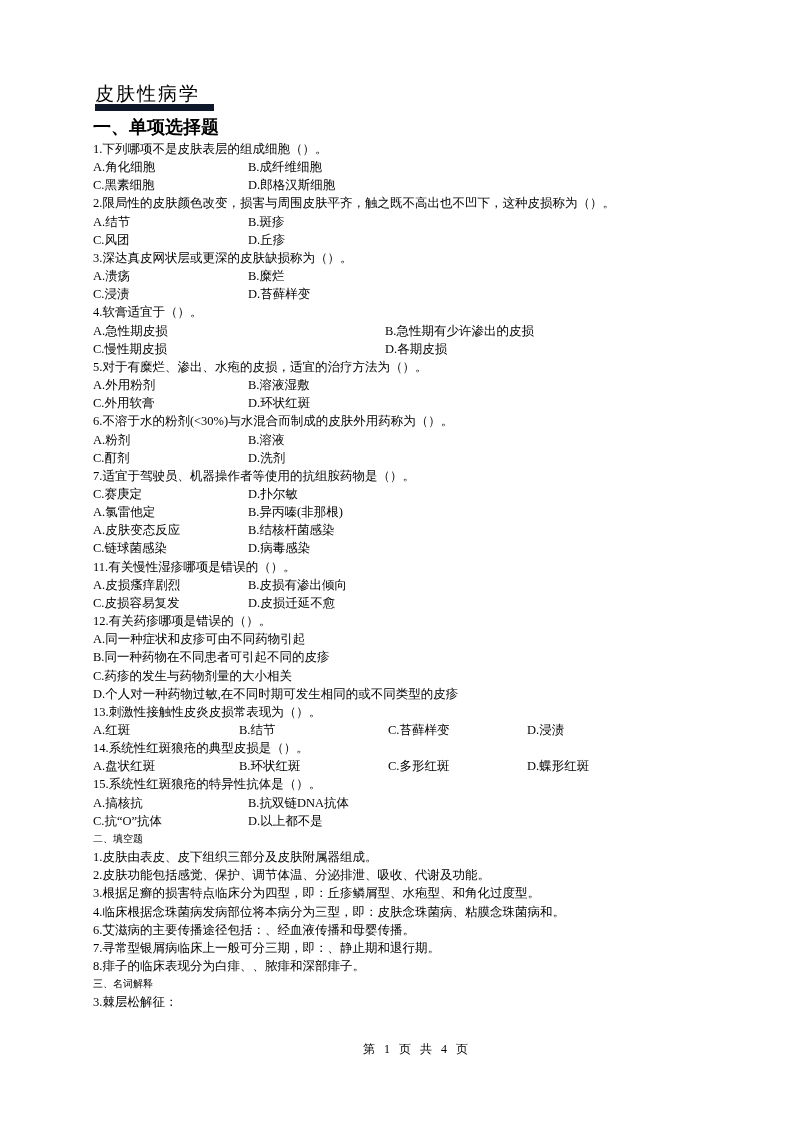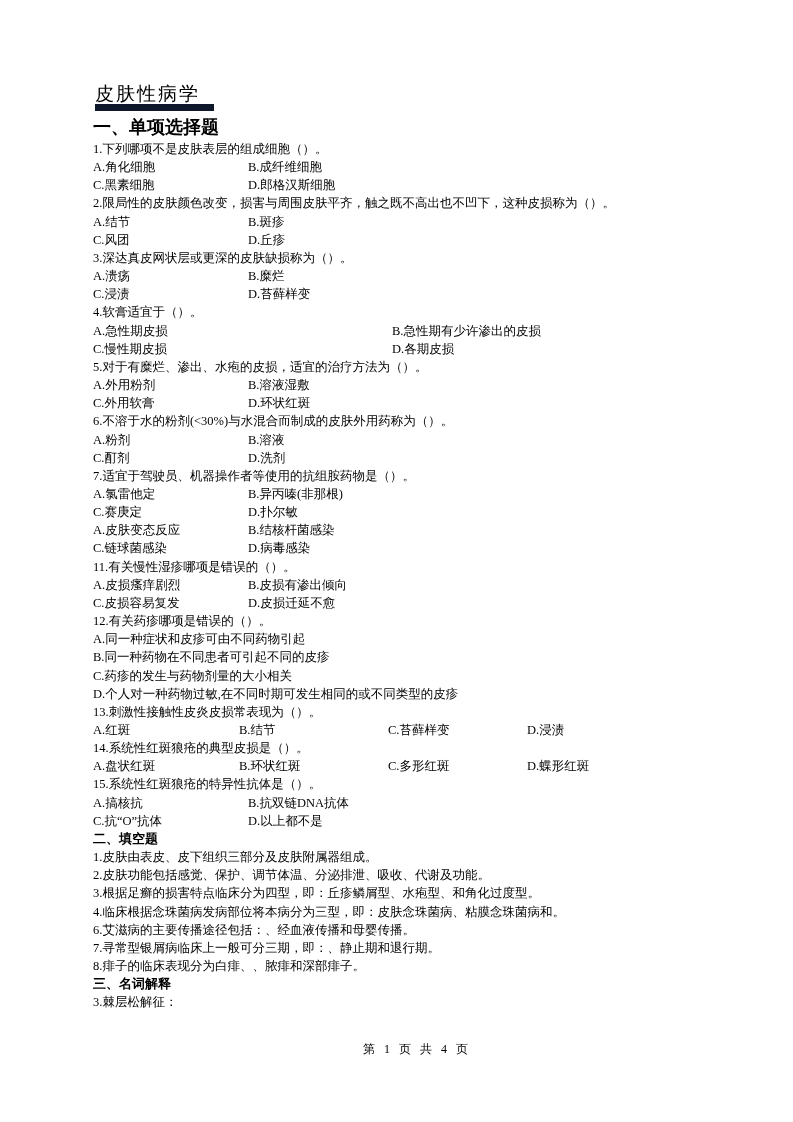--- a/index.html
+++ b/index.html
@@ -49,34 +49,34 @@
     width: 620px;
   }
   .line {
     height: 18.17px;
     line-height: 18.17px;
     font-size: 12.5px;
     white-space: nowrap;
     position: relative;
   }
   .line.section-h2 {
-    font-weight: bold;
-    font-size: 13px;
+    font-weight: normal;
+    font-size: 10px;
     font-family: "DejaVu Sans", "Liberation Sans", sans-serif;
   }
   .opt {
     position: absolute;
     top: 0;
   }
   .col-a { left: 0px; }
   .col-b2 { left: 155px; }
   .col-b4 { left: 146px; }
   .col-c4 { left: 295px; }
   .col-d4 { left: 434px; }
-  .col-bw { left: 299px; }
+  .col-bw { left: 292px; }
   .footer {
     position: absolute;
     left: 0;
     width: 793px;
     top: 1040px;
     text-align: center;
     font-size: 12px;
     line-height: 18px;
     letter-spacing: 3px;
     padding-left: 41px;
@@ -149,26 +149,26 @@
       <span class="opt col-a">A.粉剂</span>
       <span class="opt col-b2">B.溶液</span>
     </div>
     <div class="line">
       <span class="opt col-a">C.酊剂</span>
       <span class="opt col-b2">D.洗剂</span>
     </div>
 
     <div class="line">7.适宜于驾驶员、机器操作者等使用的抗组胺药物是（）。</div>
     <div class="line">
+      <span class="opt col-a">C.赛庚定</span>
+      <span class="opt col-b2">D.扑尔敏</span>
+    </div>
+    <div class="line">
       <span class="opt col-a">A.氯雷他定</span>
       <span class="opt col-b2">B.异丙嗪(非那根)</span>
-    </div>
-    <div class="line">
-      <span class="opt col-a">C.赛庚定</span>
-      <span class="opt col-b2">D.扑尔敏</span>
     </div>
 
     <div class="line">
       <span class="opt col-a">A.皮肤变态反应</span>
       <span class="opt col-b2">B.结核杆菌感染</span>
     </div>
     <div class="line">
       <span class="opt col-a">C.链球菌感染</span>
       <span class="opt col-b2">D.病毒感染</span>
     </div>

